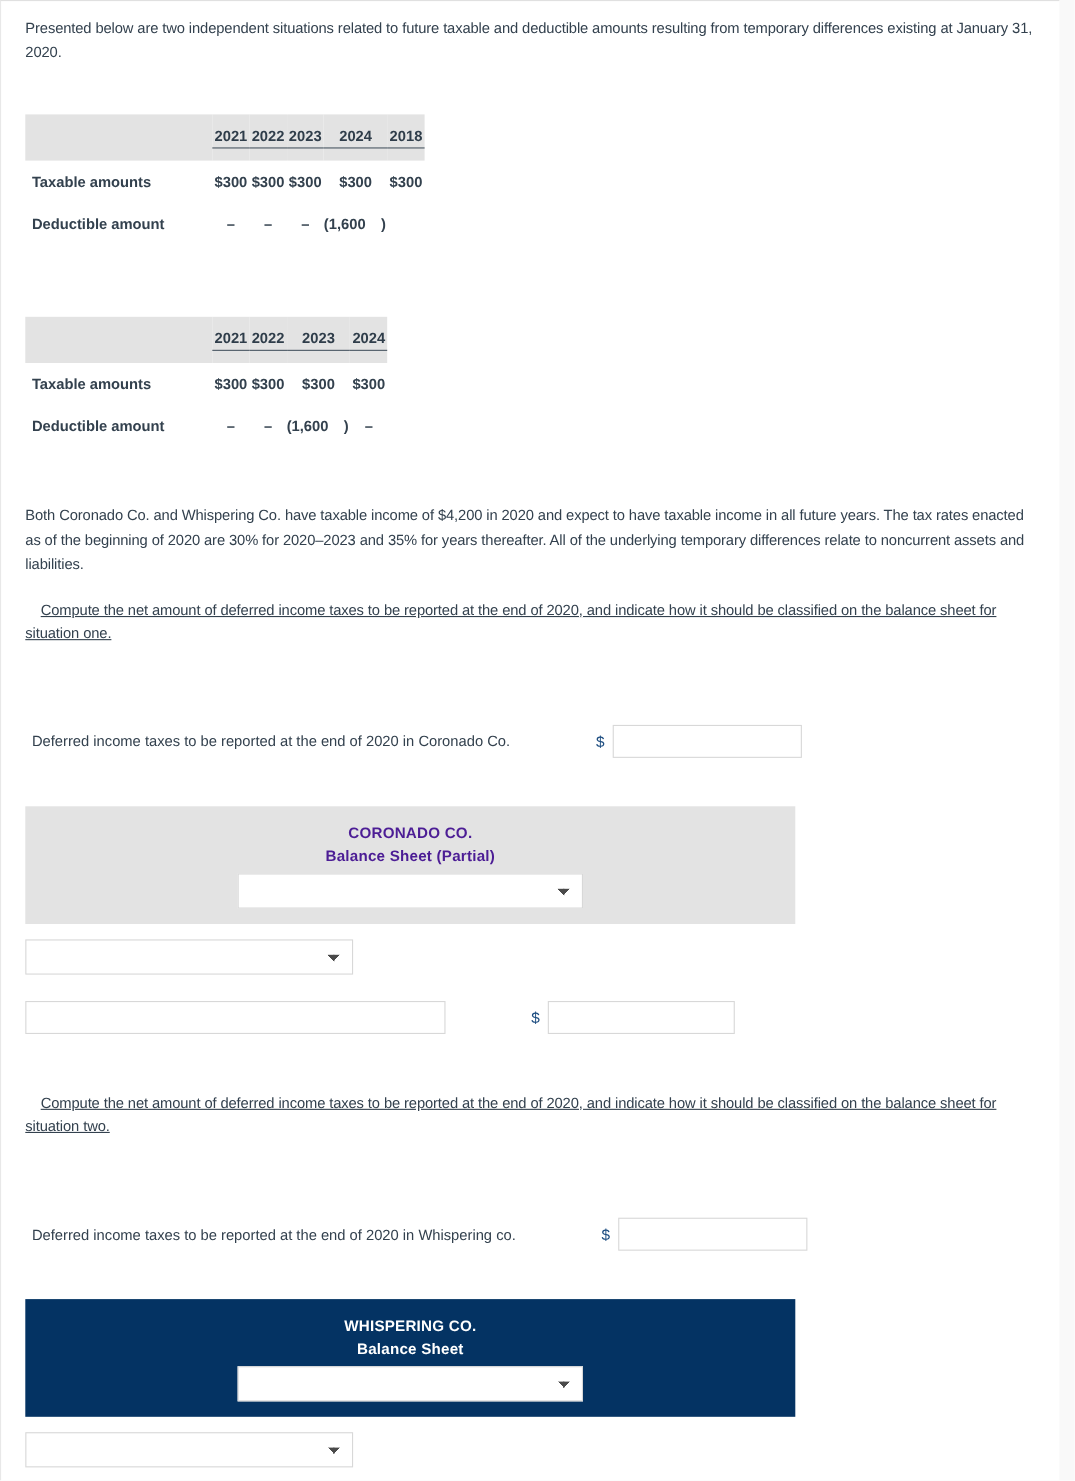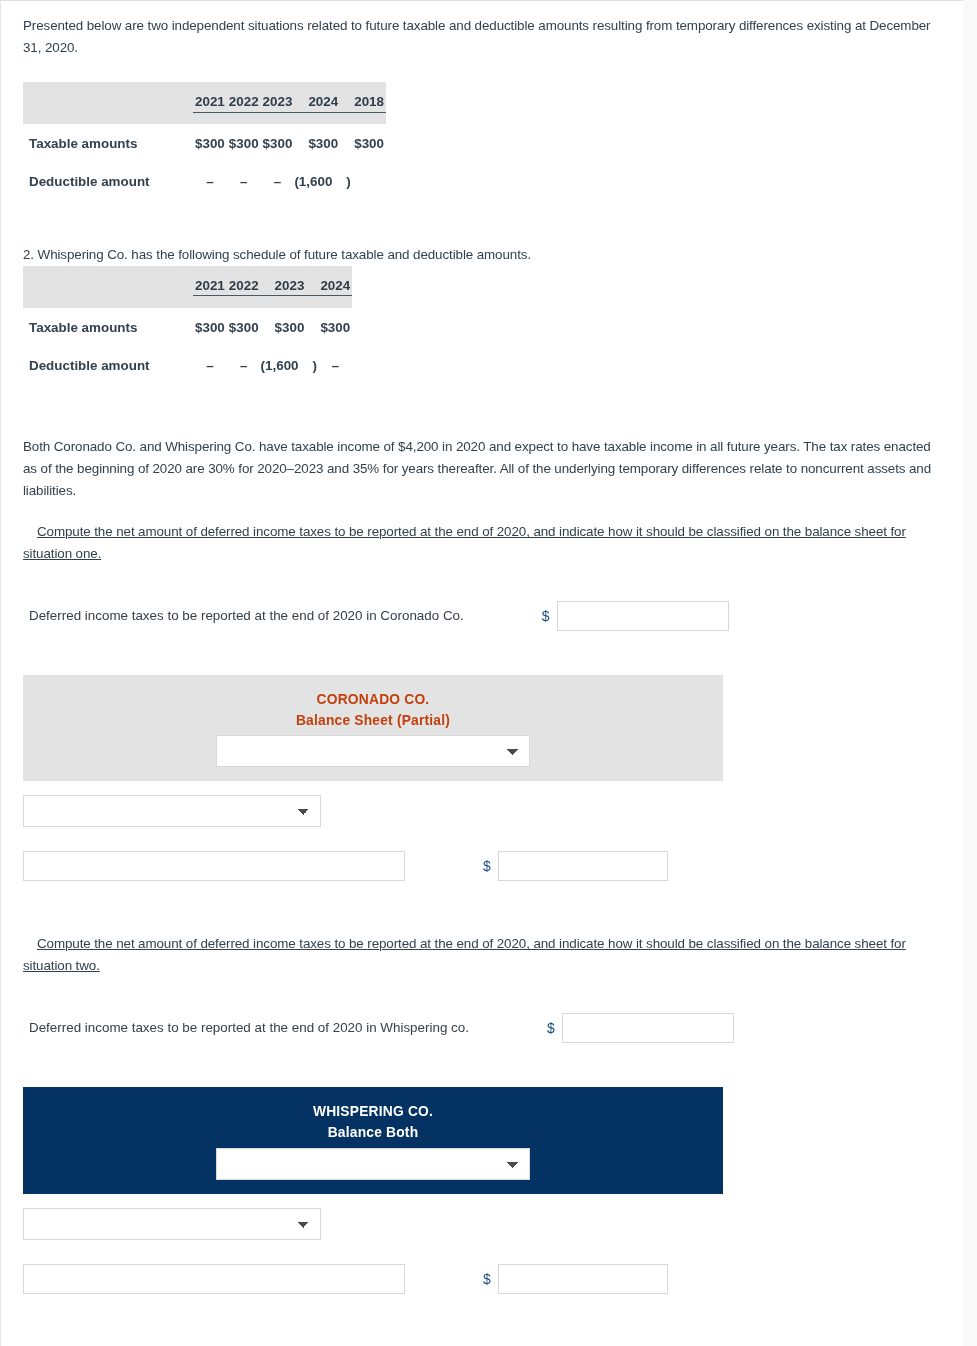--- a/index.html
+++ b/index.html
@@ -40,20 +40,21 @@
   .gap-20 { height: 20px; }
   .gap-24 { height: 24px; }
   .gap-36 { height: 36px; }
   .gap-44 { height: 44px; }
   .gap-52 { height: 52px; }
   .indent { text-indent: 14px; text-decoration: underline; }
 
   
   table.sched {
     border-collapse: collapse;
+    margin-top: 22px;
     font-size: 13.4px;
     color: #33414e;
   }
   table.sched th, table.sched td {
     padding: 0;
     font-weight: bold;
     white-space: nowrap;
   }
   table.sched thead tr {
     background: #e3e3e3;
@@ -96,20 +97,21 @@
   }
   .paren-num { }
   .paren-close { margin-left: 14px; }
 
   
   .entry-row {
     display: flex;
     align-items: center;
     font-size: 13.4px;
     color: #33414e;
+    margin-top: 36px;
   }
   .entry-row .lab {
     padding-left: 6px;
   }
   .dollar {
     color: #1d4d80;
     font-size: 14px;
     margin: 0 7px 0 0;
   }
   input.txt {
@@ -132,21 +134,21 @@
     text-align: center;
   }
   .bs-panel.gray { background: #e3e3e3; }
   .bs-panel.navy { background: #043363; }
   .bs-title {
     font-weight: bold;
     font-size: 13.8px;
     line-height: 1.55;
     letter-spacing: 0.2px;
   }
-  .bs-panel.gray .bs-title { color: #c2410c; }
+  .bs-panel.gray .bs-title { color: #4c1d95; }
   .bs-panel.navy .bs-title { color: #ffffff; }
   .sel-wrap { margin-top: 4px; }
 
   select.drop {
     font-family: "Liberation Sans", sans-serif;
     font-size: 13px;
     color: #33414e;
     border: 1px solid #d8d8d8;
     background: #ffffff;
     height: 32px;
@@ -173,21 +175,21 @@
   input.w-amt  { width: 170px; }
   input.w-total { width: 172px; }
   .spacer-to-dollar { width: 78px; }
 </style>
 </head>
 <body>
 
 <div class="page">
   <div class="inner">
 
-    <p class="para">Presented below are two independent situations related to future taxable and deductible amounts resulting from temporary differences existing at December 31, 2020.</p>
+    <p class="para">Presented below are two independent situations related to future taxable and deductible amounts resulting from temporary differences existing at January 31, 2020.</p>
 
     <div class="gap-24"></div>
 
 
     <table class="sched">
       <thead>
         <tr>
           <th class="lbl"></th>
           <th><span class="yr">2021</span></th>
           <th><span class="yr">2022</span></th>
@@ -216,21 +218,20 @@
               <span class="paren-close">)</span>
             </span>
           </td>
           <td class="money">&nbsp;</td>
         </tr>
       </tbody>
     </table>
 
     <div class="gap-44"></div>
 
-    <p class="para">2. Whispering Co. has the following schedule of future taxable and deductible amounts.</p>
 
     <table class="sched">
       <thead>
         <tr>
           <th class="lbl"></th>
           <th><span class="yr">2021</span></th>
           <th><span class="yr">2022</span></th>
           <th><span class="yr wide">2023</span></th>
           <th><span class="yr">2024</span></th>
         </tr>
@@ -314,21 +315,21 @@
       <span class="lab">Deferred income taxes to be reported at the end of 2020 in Whispering co.</span>
       <span class="spacer-to-dollar"></span>
       <span class="dollar">$</span>
       <input class="txt w-total" type="text" value="" style="">
     </div>
 
     <div class="gap-44"></div>
 
     <div class="bs-panel navy">
       <div class="bs-title">WHISPERING CO.</div>
-      <div class="bs-title">Balance Both</div>
+      <div class="bs-title">Balance Sheet</div>
       <div class="sel-wrap">
         <select class="drop w-title">
           <option></option>
         </select>
       </div>
     </div>
 
     <div class="gap-14"></div>
 
     <div class="row-field">

